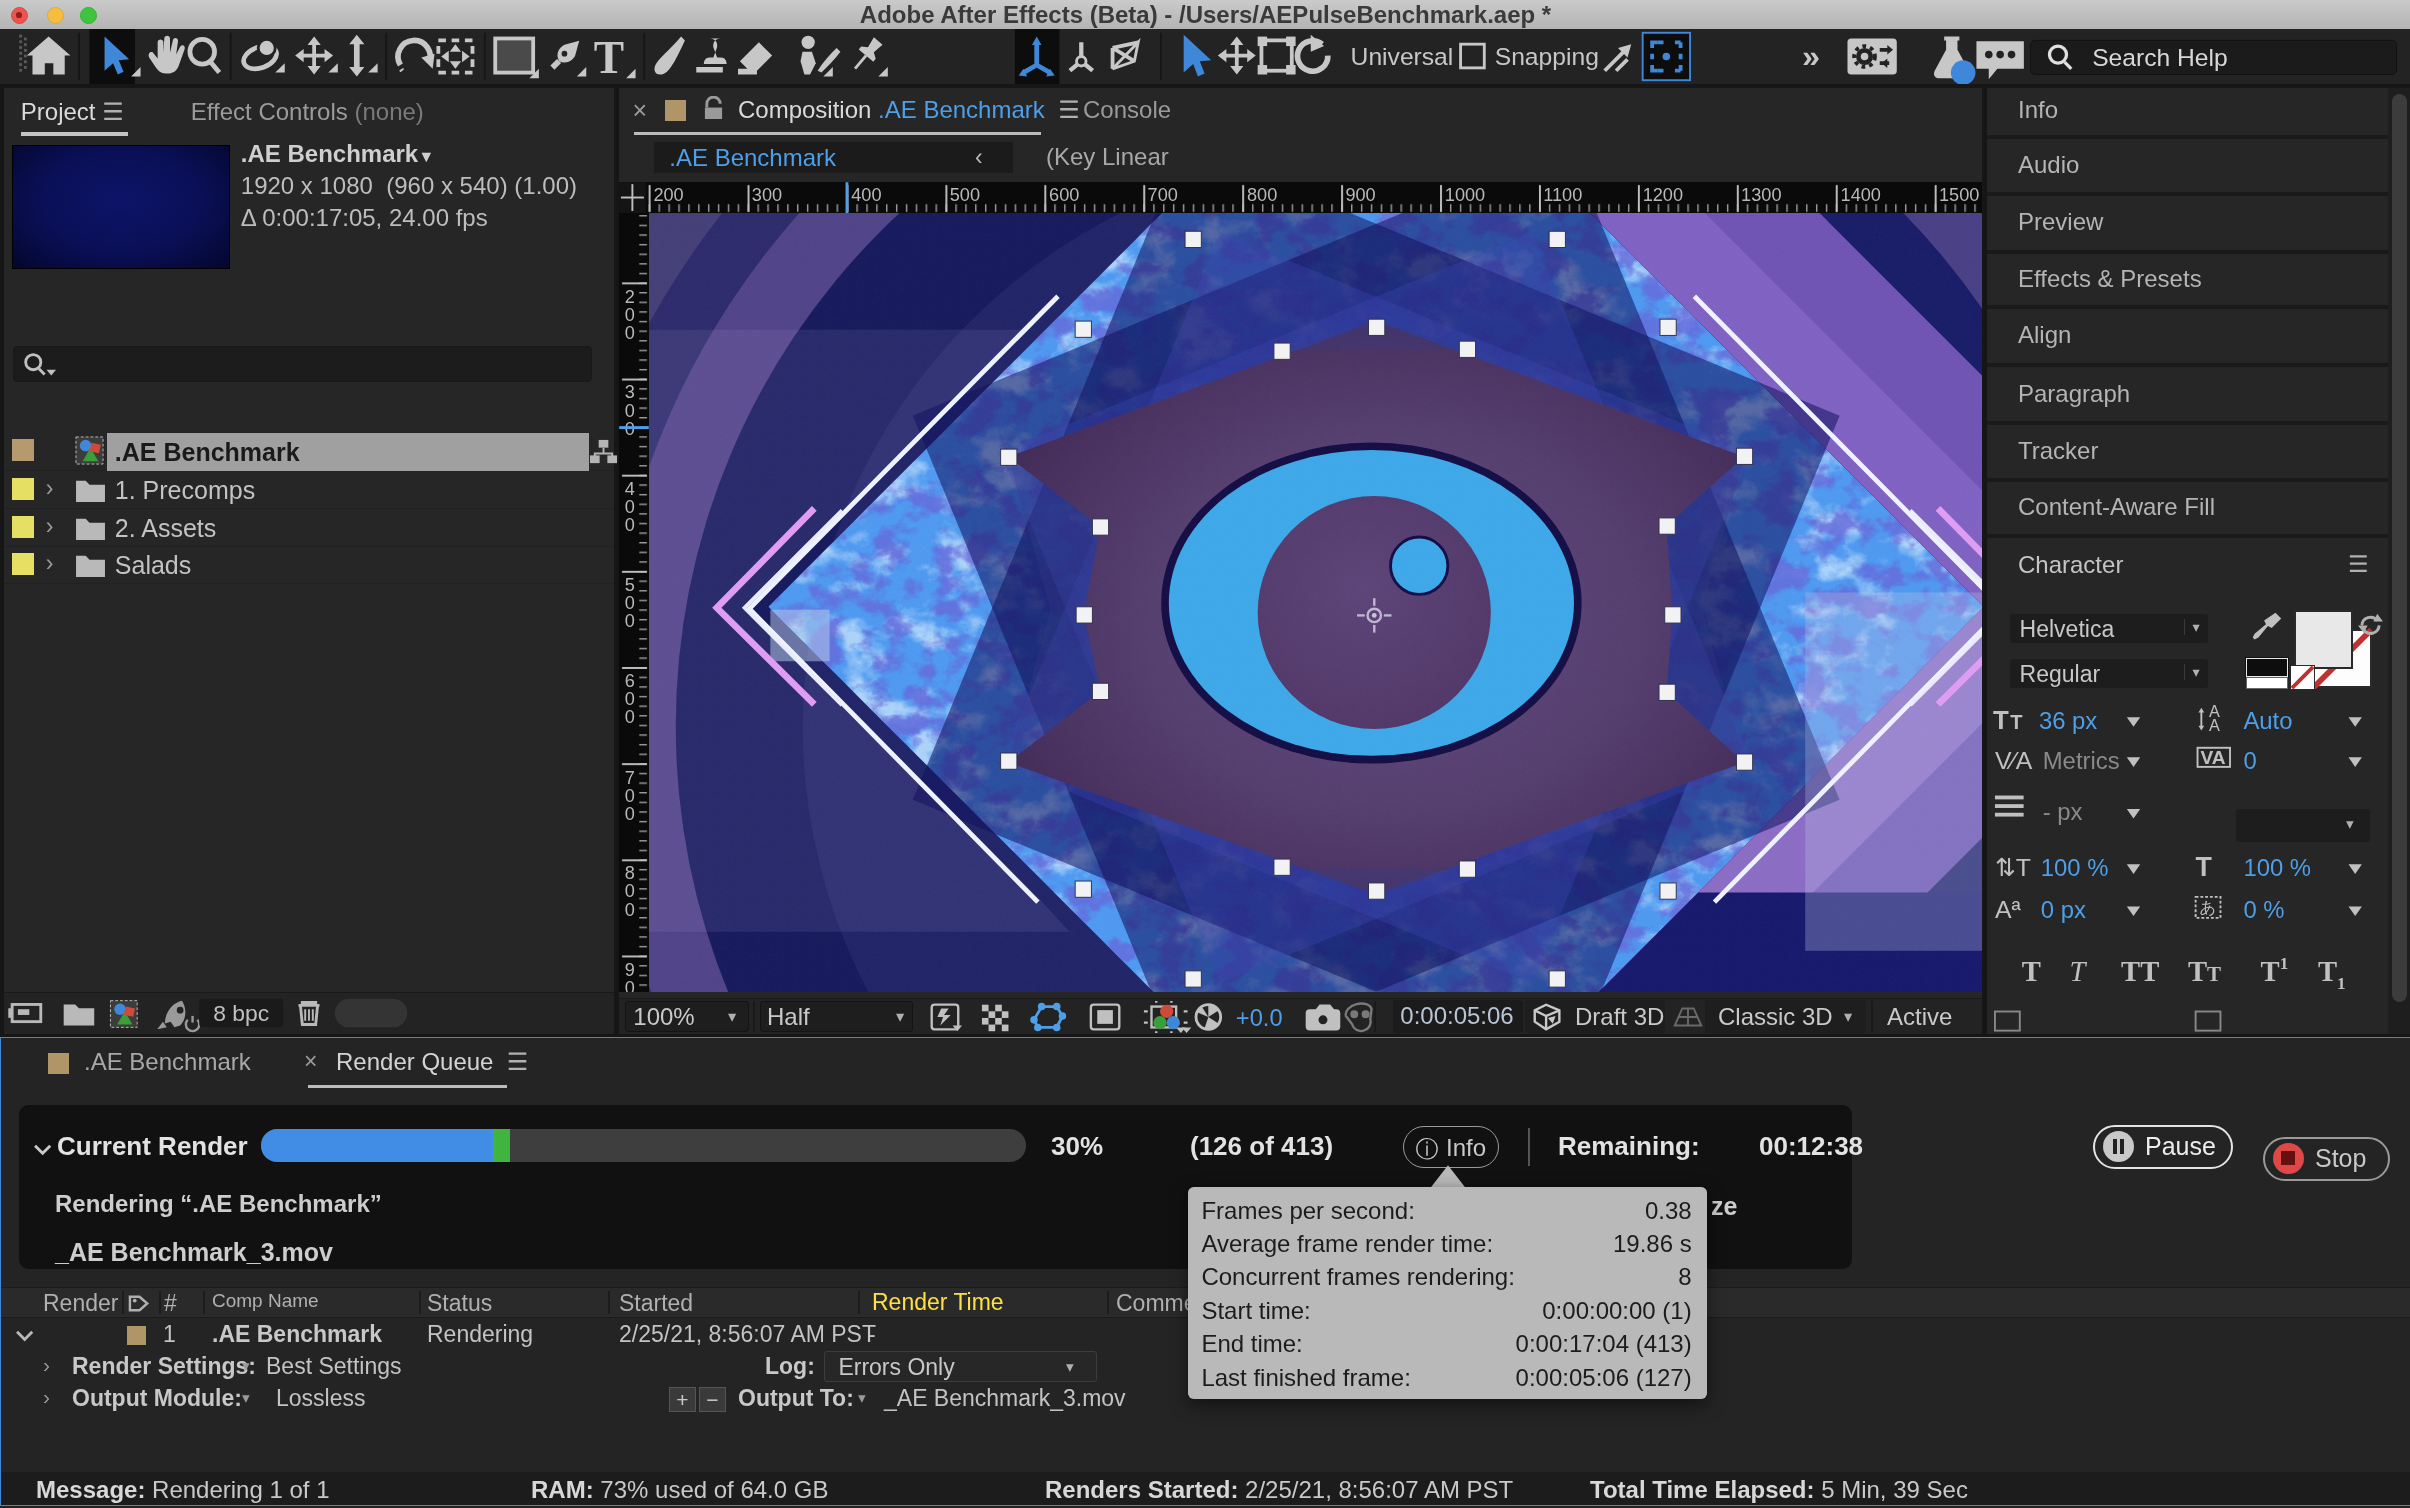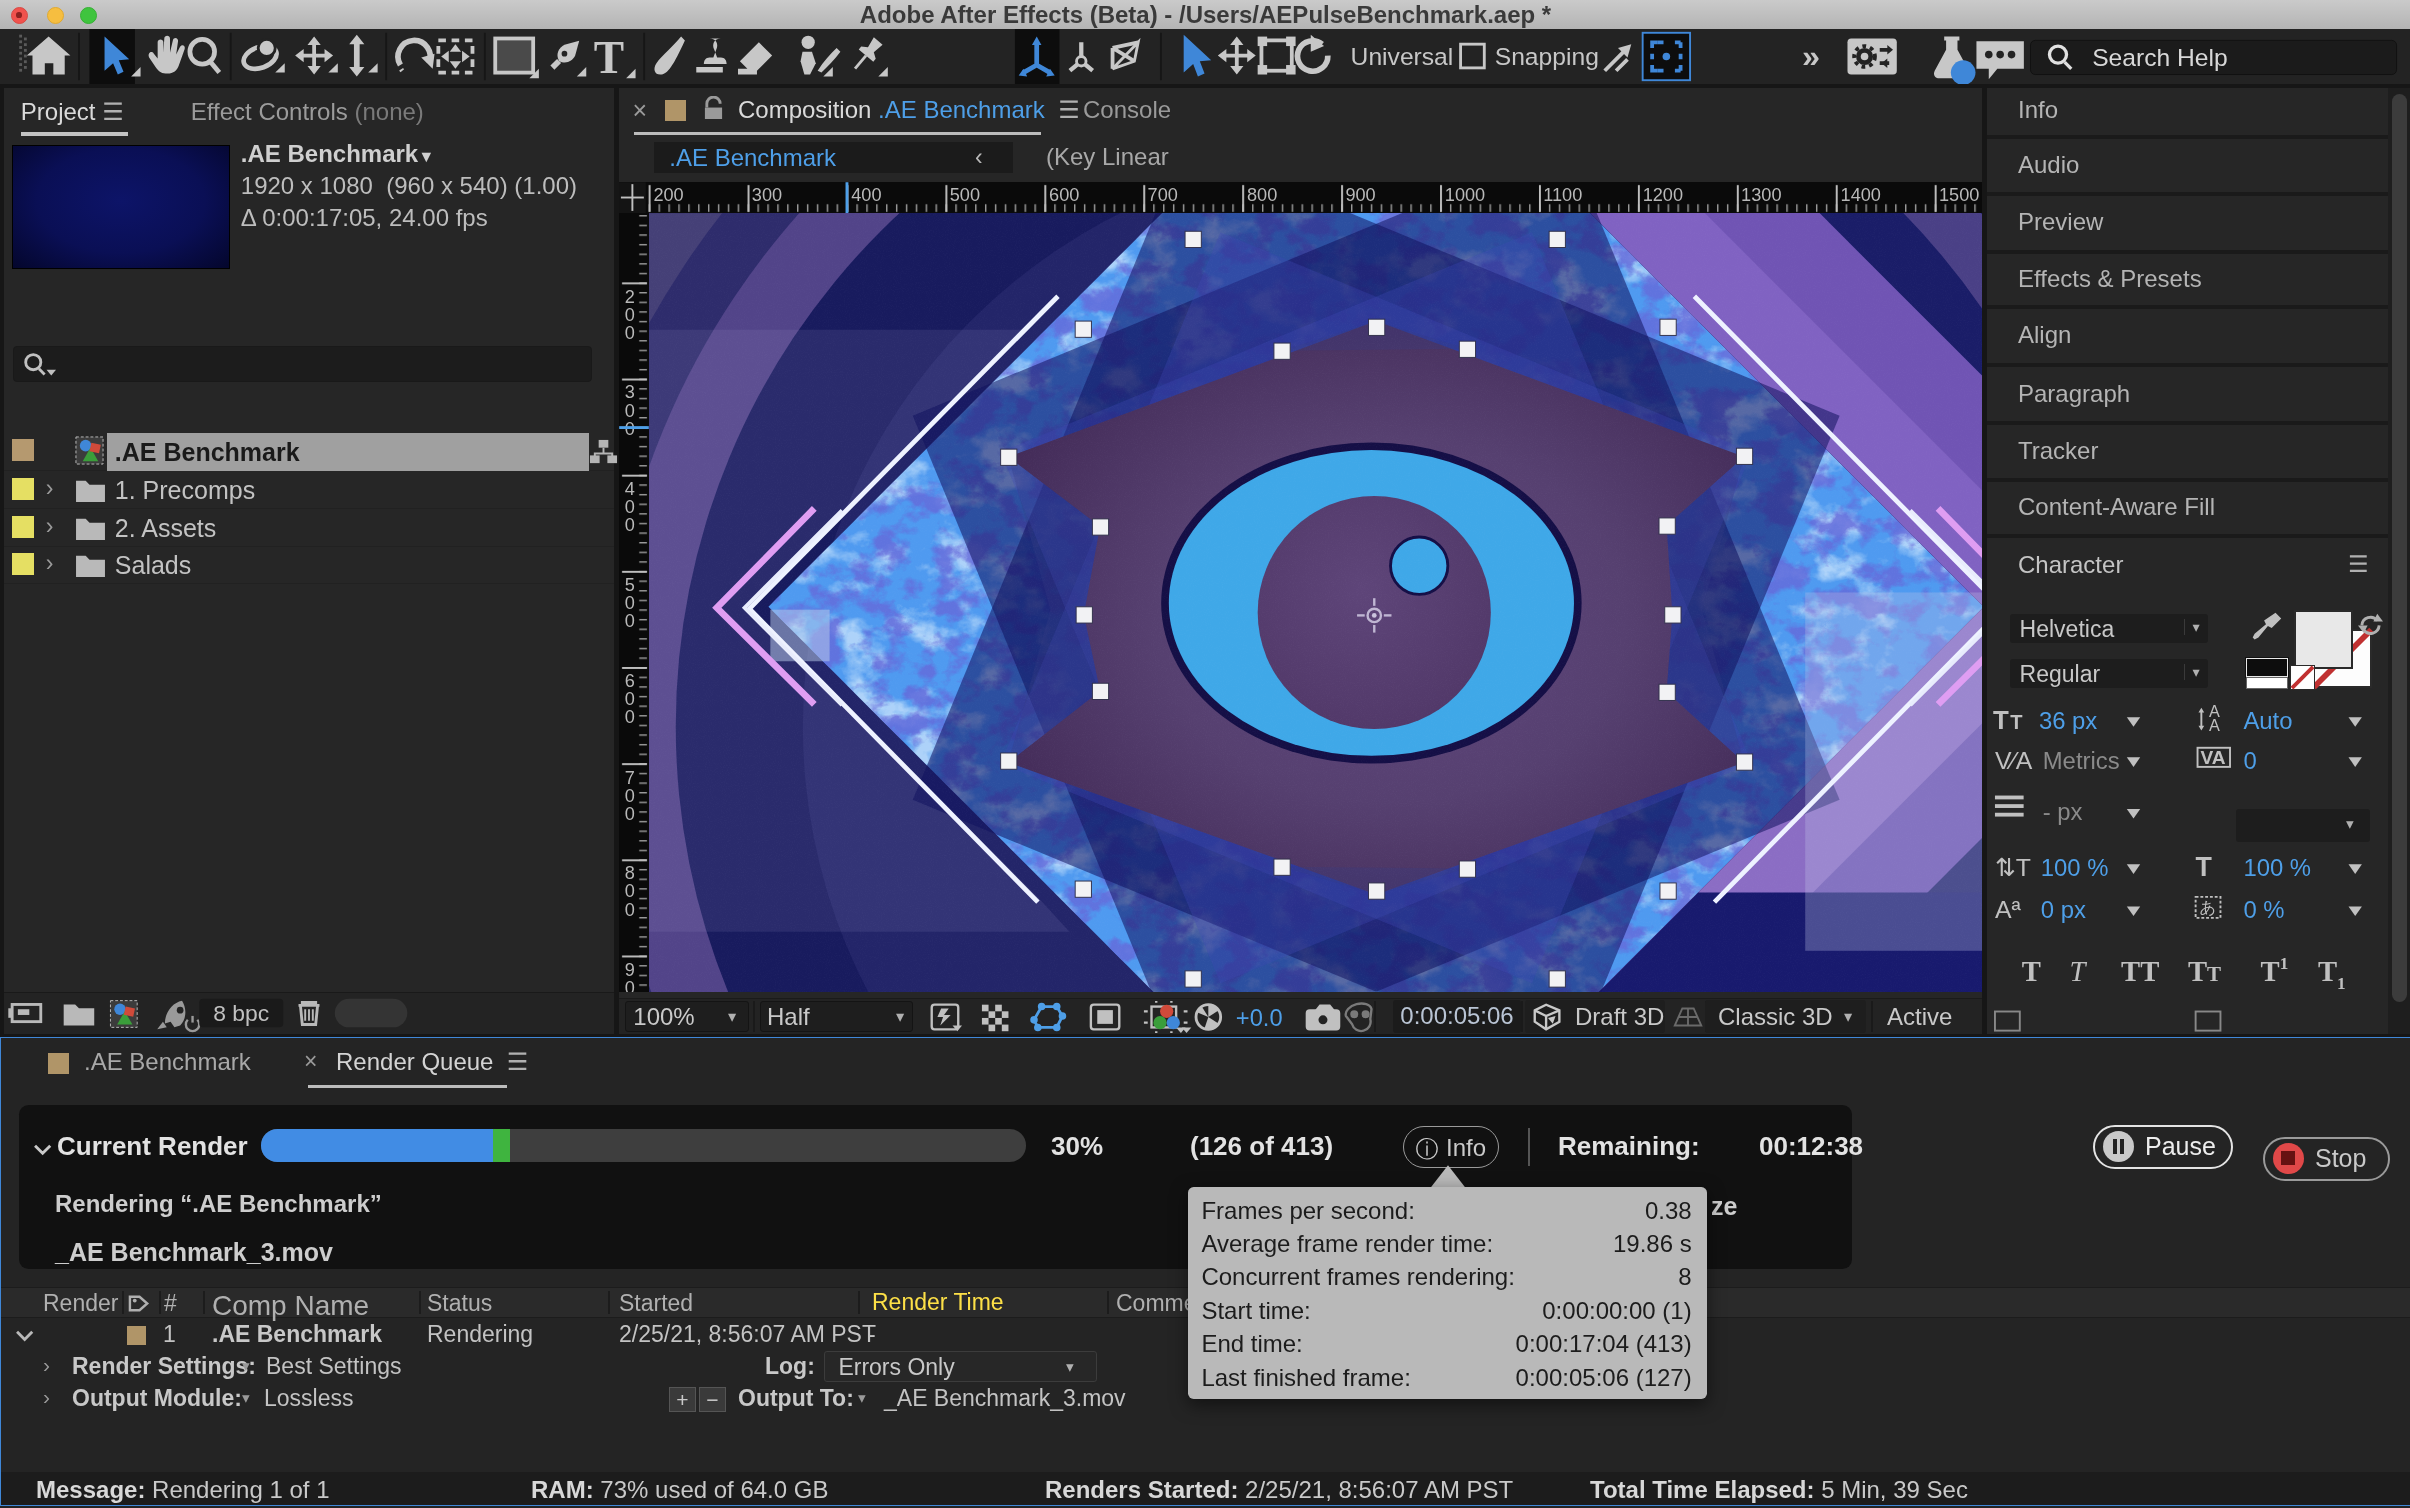--- a/index.html
+++ b/index.html
@@ -773,21 +773,21 @@
     <span class="abs" style="left:50px;top:4.8px;font-size:25px;color:#c9c9c9;">Stop</span>
   </div>
 
   <div class="abs" style="left:0;top:250px;width:2411px;height:31px;background:#2a2a2a;border-top:1.9px solid #1c1c1c;border-bottom:1.9px solid #1c1c1c;">
     <span class="abs" style="left:43px;top:1.9px;font-size:23px;color:#b0b0b0;">Render</span>
     <svg width="25" height="25" style="position:absolute;left:128px;top:2.9px;" viewBox="0 0 26 26">
         <path d="M2 6 L12 6 L20 13 L12 20 L2 20 Z" fill="none" stroke="#b0b0b0" stroke-width="2.5"></path>
         <circle cx="7" cy="10" r="2" fill="#b0b0b0"></circle>
       </svg>
     <span class="abs" style="left:164px;top:1.9px;font-size:23px;color:#b0b0b0;">#</span>
-    <span class="abs" style="left:212px;top:1.9px;font-size:28px;color:#b0b0b0;">Comp Name</span>
+    <span class="abs" style="left:212px;top:1.9px;font-size:19px;color:#b0b0b0;">Comp Name</span>
     <span class="abs" style="left:427px;top:1.9px;font-size:23px;color:#b0b0b0;">Status</span>
     <span class="abs" style="left:619px;top:1.9px;font-size:23px;color:#b0b0b0;">Started</span>
     <span class="abs" style="left:872px;top:1px;font-size:23px;color:#fde047;">Render Time</span>
     <span class="abs" style="left:1116px;top:1.9px;font-size:23px;color:#b0b0b0;">Comment</span>
     <div class="abs" style="left:122px;top:2.9px;width:1.9px;height:23px;background:#1c1c1c;"></div>
     <div class="abs" style="left:159px;top:2.9px;width:1.9px;height:23px;background:#1c1c1c;"></div>
     <div class="abs" style="left:203px;top:2.9px;width:1.9px;height:23px;background:#1c1c1c;"></div>
     <div class="abs" style="left:419px;top:2.9px;width:1.9px;height:23px;background:#1c1c1c;"></div>
     <div class="abs" style="left:608px;top:2.9px;width:1.9px;height:23px;background:#1c1c1c;"></div>
     <div class="abs" style="left:858px;top:2.9px;width:1.9px;height:23px;background:#1c1c1c;"></div>
@@ -812,21 +812,21 @@
     <span class="abs" style="left:765px;top:1.9px;font-size:23px;font-weight:bold;color:#c8c8c8;">Log:</span>
     <div class="abs" style="left:824px;top:0px;width:273px;height:31px;background:#272727;border:1px solid #3c3c3c;border-radius:2.9px;">
       <span class="abs" style="left:13.4px;top:1.9px;font-size:23px;color:#c8c8c8;">Errors Only</span>
       <span class="abs" style="left:241px;top:5.7px;font-size:15.3px;color:#b0b0b0;">▾</span>
     </div>
   </div>
   <div class="abs" style="left:0;top:346px;width:2411px;height:32.5px;">
     <span class="abs" style="left:43px;top:1.9px;font-size:21px;color:#9a9a9a;">›</span>
     <span class="abs" style="left:72px;top:1.9px;font-size:23px;font-weight:bold;color:#c8c8c8;">Output Module:</span>
     <span class="abs" style="left:242px;top:5.7px;font-size:15.3px;color:#9a9a9a;">▾</span>
-    <span class="abs" style="left:264px;top:1.9px;font-size:23px;color:#c3c3c3;text-align:right;">Lossless</span>
+    <span class="abs" style="left:276px;top:1.9px;font-size:23px;color:#c3c3c3;text-align:right;">Lossless</span>
     <div class="abs" style="left:669px;top:3.8px;width:27px;height:25px;background:#3a3a3a;border:1px solid #555;color:#c9c9c9;font-size:21px;text-align:center;line-height:23px;">+</div>
     <div class="abs" style="left:699px;top:3.8px;width:27px;height:25px;background:#3a3a3a;border:1px solid #555;color:#c9c9c9;font-size:21px;text-align:center;line-height:23px;">−</div>
     <span class="abs" style="left:738px;top:1.9px;font-size:23px;font-weight:bold;color:#c8c8c8;">Output To:</span>
     <span class="abs" style="left:858px;top:5.7px;font-size:15.3px;color:#9a9a9a;">▾</span>
     <span class="abs" style="left:884px;top:1.9px;font-size:23px;color:#c3c3c3;">_AE Benchmark_3.mov</span>
   </div>
 
   <div class="abs" style="left:0;top:435px;width:2411px;height:34px;background:#1c1c1c;">
     <span class="abs" style="left:36px;top:3.8px;font-size:24px;color:#c9c9c9;"><b style="color:#d8d8d8;">Message:</b> Rendering 1 of 1</span>
     <span class="abs" style="left:531px;top:3.8px;font-size:24px;color:#c9c9c9;"><b style="color:#d8d8d8;">RAM:</b> 73% used of 64.0 GB</span>

